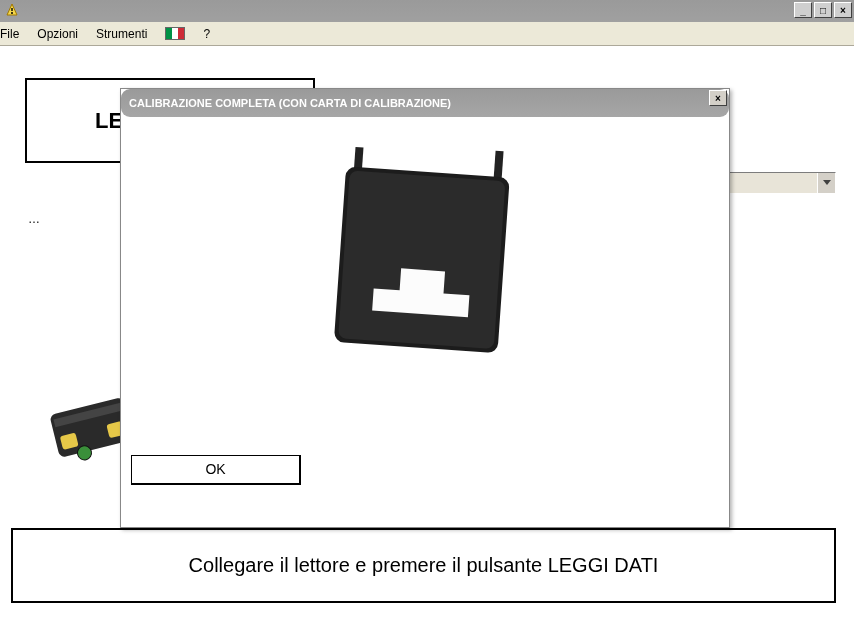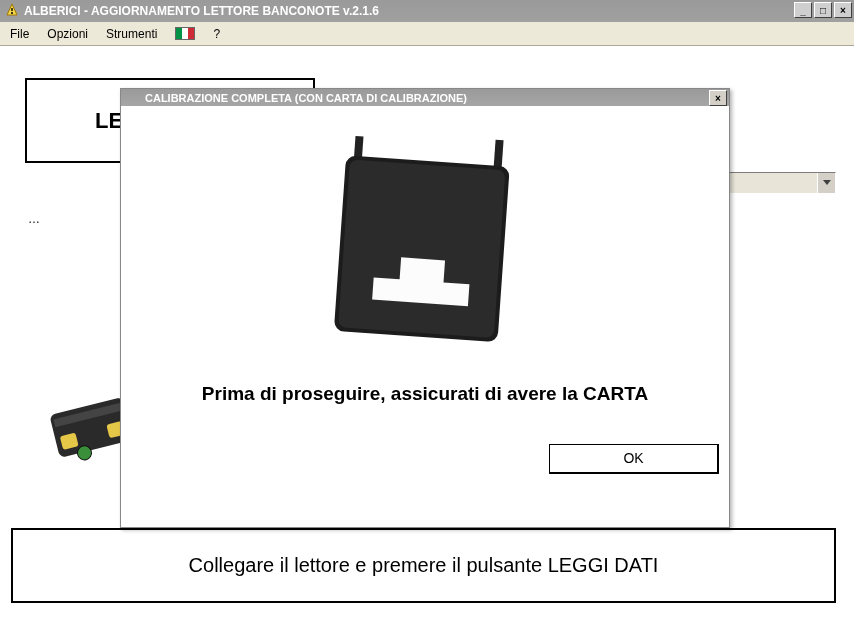--- a/index.html
+++ b/index.html
@@ -53,21 +53,20 @@
       font-weight: bold;
       color: #000;
       cursor: pointer;
     }
     .menubar {
       height: 24px;
       background: #ece9d8;
       border-bottom: 1px solid #aca899;
       display: flex;
       align-items: center;
-      padding-left: 10px;
       font-size: 12px;
       gap: 18px;
     }
     .menubar .menu-item { cursor: pointer; }
     .flag-icon {
       width: 20px;
       height: 13px;
       display: inline-block;
       background: linear-gradient(to right, #009246 0%, #009246 33.3%, #fff 33.3%, #fff 66.6%, #ce2b37 66.6%, #ce2b37 100%);
       border: 1px solid #666;
@@ -151,29 +150,30 @@
       top: 88px;
       left: 120px;
       width: 610px;
       height: 440px;
       background: #fff;
       border: 1px solid #888;
       box-shadow: 2px 2px 4px rgba(0,0,0,0.3);
       z-index: 100;
     }
     .dialog-titlebar {
-      height: 17px;
+      height: 28px;
       background: linear-gradient(to bottom, #9a9a9a, #a6a6a6);
       display: flex;
       align-items: center;
-      padding-left: 24px;
+      padding-left: 8px;
       color: #fff;
       font-size: 11px;
       font-weight: bold;
       position: relative;
+      border-radius: 9px;
     }
     .dialog-close {
       position: absolute;
       right: 2px;
       top: 1px;
       width: 18px;
       height: 16px;
       background: #d4d0c8;
       border: 1px solid #fff;
       border-right-color: #404040;
@@ -194,21 +194,21 @@
       position: relative;
     }
     .dialog-text {
       font-size: 19px;
       font-weight: bold;
       line-height: 1.4;
       margin: 10px 30px 28px;
     }
     .dialog-buttons {
       display: flex;
-      justify-content: flex-end;
+      justify-content: flex-start;
       gap: 22px;
       margin-top: 36px;
     }
     .dlg-btn {
       width: 170px;
       height: 30px;
       background: #fff;
       border-top: 1px solid #000;
       border-left: 1px solid #000;
       border-right: 2px solid #000;
@@ -224,21 +224,20 @@
 <body>
 
 <div class="titlebar">
   <span class="app-icon">
     <svg viewBox="0 0 16 16">
         <path d="M8 1 L13 12 L3 12 Z" fill="#f5d74a" stroke="#a07800" stroke-width="1"></path>
         <circle cx="8" cy="10" r="1" fill="#000"></circle>
         <rect x="7.3" y="5" width="1.4" height="3" fill="#000"></rect>
       </svg>
   </span>
-  <span>ALBERICI - AGGIORNAMENTO LETTORE BANCONOTE v.2.1.6</span>
   <div class="win-controls">
     <div class="win-btn">
         <span>_</span>
       </div>
     <div class="win-btn">
         <span>□</span>
       </div>
     <div class="win-btn">
         <span>×</span>
       </div>
@@ -298,21 +297,21 @@
         <g transform="rotate(4 105 115)">
           <rect x="28" y="10" width="8" height="26" fill="#222"></rect>
           <rect x="168" y="4" width="8" height="32" fill="#222"></rect>
           <rect x="20" y="30" width="164" height="176" rx="10" fill="#1c1c1c"></rect>
           <rect x="24" y="34" width="156" height="168" rx="8" fill="#2b2b2b"></rect>
           <path d="M56 150 L82 150 L82 128 L126 128 L126 150 L152 150 L152 172 L56 172 Z" fill="#fcfcfc"></path>
         </g>
       </svg>
     </div>
     <div class="dialog-text">
-      <span>Prima di proseguire, assicurati di avere la CARTA</span><br>
+      <br>
     </div>
     <div class="dialog-buttons">
       <div class="dlg-btn">
         <span>OK</span>
       </div>
     </div>
   </div>
 </div>
 
 </body></html>

